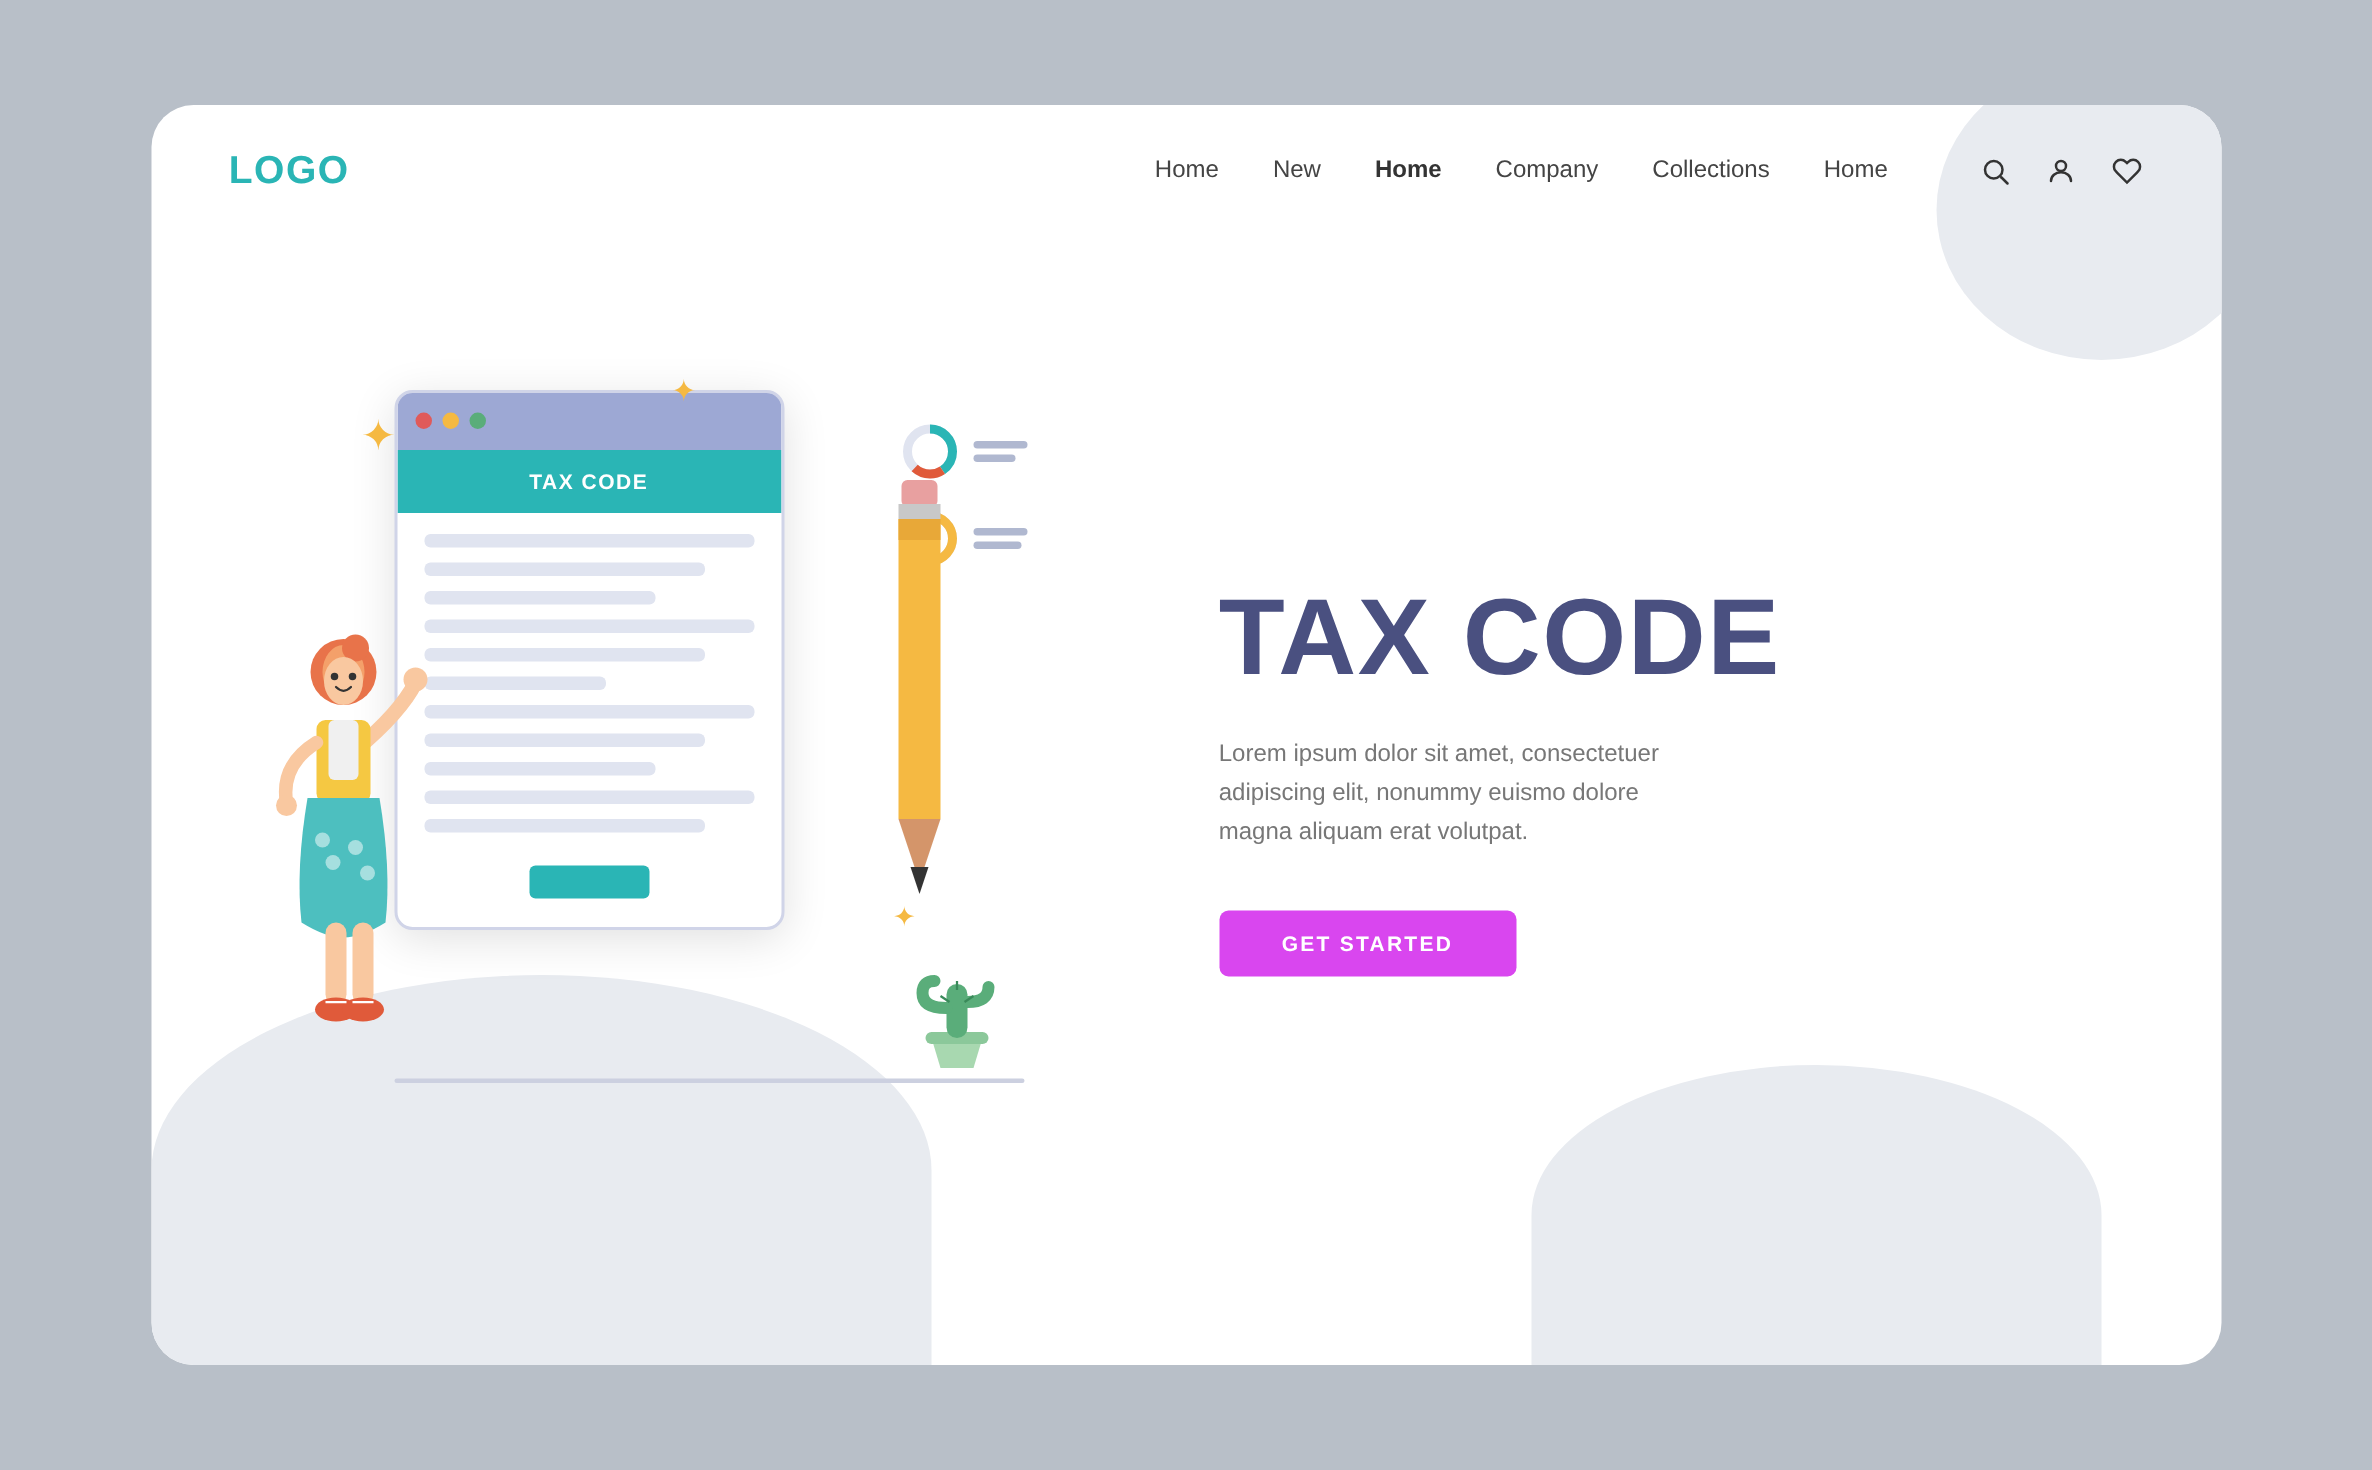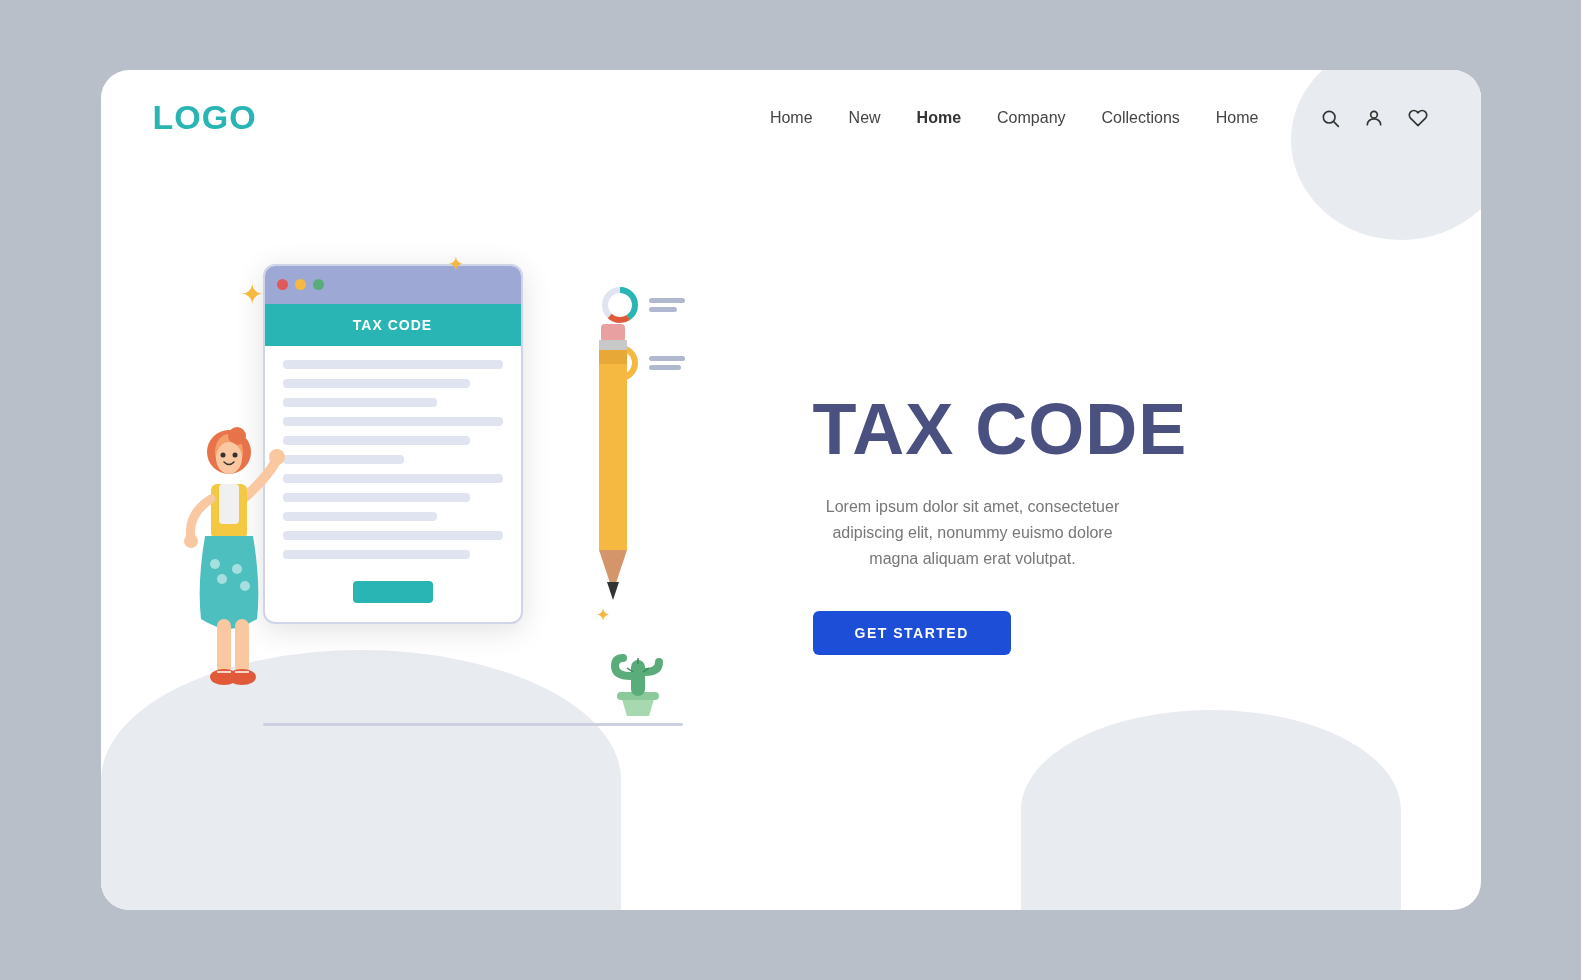--- a/index.html
+++ b/index.html
@@ -61,21 +61,21 @@
     
     .header {
       position: relative;
       z-index: 10;
       display: flex;
       align-items: center;
       padding: 28px 52px 0 52px;
     }
 
     .logo {
-      font-size: 34px;
+      font-size: 26px;
       font-weight: 700;
       color: #2ab5b5;
       letter-spacing: 1px;
       margin-right: auto;
     }
 
     .nav {
       display: flex;
       align-items: flex-end;
       gap: 36px;
@@ -281,27 +281,27 @@
       color: #4a5080;
       line-height: 1.05;
       letter-spacing: 1px;
       margin-bottom: 26px;
     }
 
     .hero-desc {
       font-size: 16px;
       color: #777;
       line-height: 1.65;
-      text-align: center;
+      text-align: left;
       max-width: 320px;
       margin-bottom: 38px;
     }
 
     .cta-btn {
-      background: #1d4ed8;
+      background: #d946ef;
       color: #fff;
       border: none;
       border-radius: 6px;
       padding: 14px 42px;
       font-size: 14px;
       font-weight: 700;
       letter-spacing: 1.5px;
       cursor: pointer;
       text-transform: uppercase;
     }

